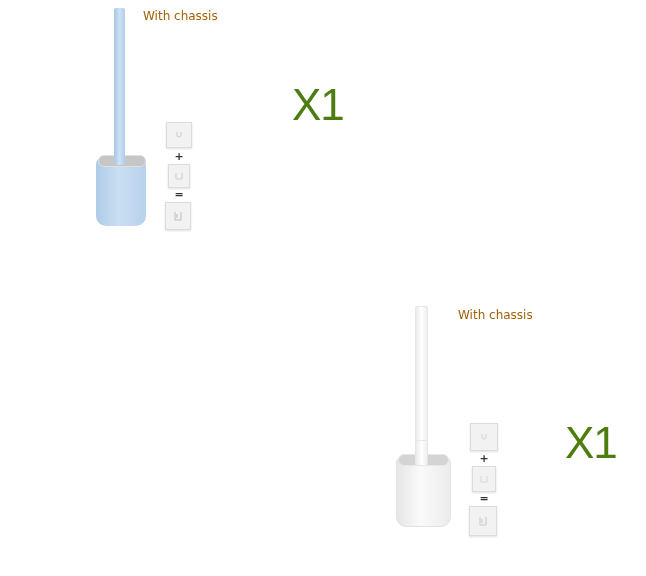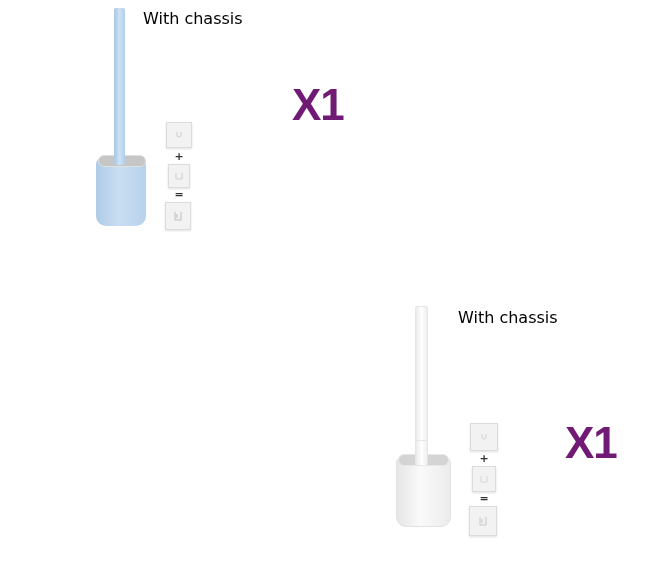--- a/index.html
+++ b/index.html
@@ -1,18 +1,18 @@
 <!DOCTYPE html>
 <html><head>
 <meta charset="utf-8">
 <style>
   html, body { margin:0; padding:0; background:#ffffff; }
   body { width:646px; height:576px; position:relative; overflow:hidden; font-family:"DejaVu Sans", sans-serif; }
-  .label { position:absolute; font-size:16px; color:#000000; font-family:"DejaVu Sans", sans-serif; }
-  .qty { position:absolute; font-size:44px; color:#701a75; font-family:"Liberation Sans", sans-serif; font-weight:bold; letter-spacing:-1px; }
+  .label { position:absolute; font-size:12px; color:#a16207; font-family:"DejaVu Sans", sans-serif; }
+  .qty { position:absolute; font-size:44px; color:#4d7c0f; font-family:"Liberation Sans", sans-serif; font-weight:normal; letter-spacing:-1px; }
   .product { position:absolute; }
   .handle { position:absolute; border-radius:2px; }
   .holder { position:absolute; border-radius:6px 6px 10px 10px; }
   .rim { position:absolute; border-radius:8px; }
   .hook { position:absolute; background:#f2f2f2; border:1px solid #dcdcdc; box-shadow:0 1px 2px rgba(0,0,0,0.12); }
   .hook svg { position:absolute; left:50%; top:50%; transform:translate(-50%,-50%); }
   .op { position:absolute; font-size:11px; color:#333; font-weight:bold; width:14px; text-align:center; }
 </style>
 </head>
 <body>

